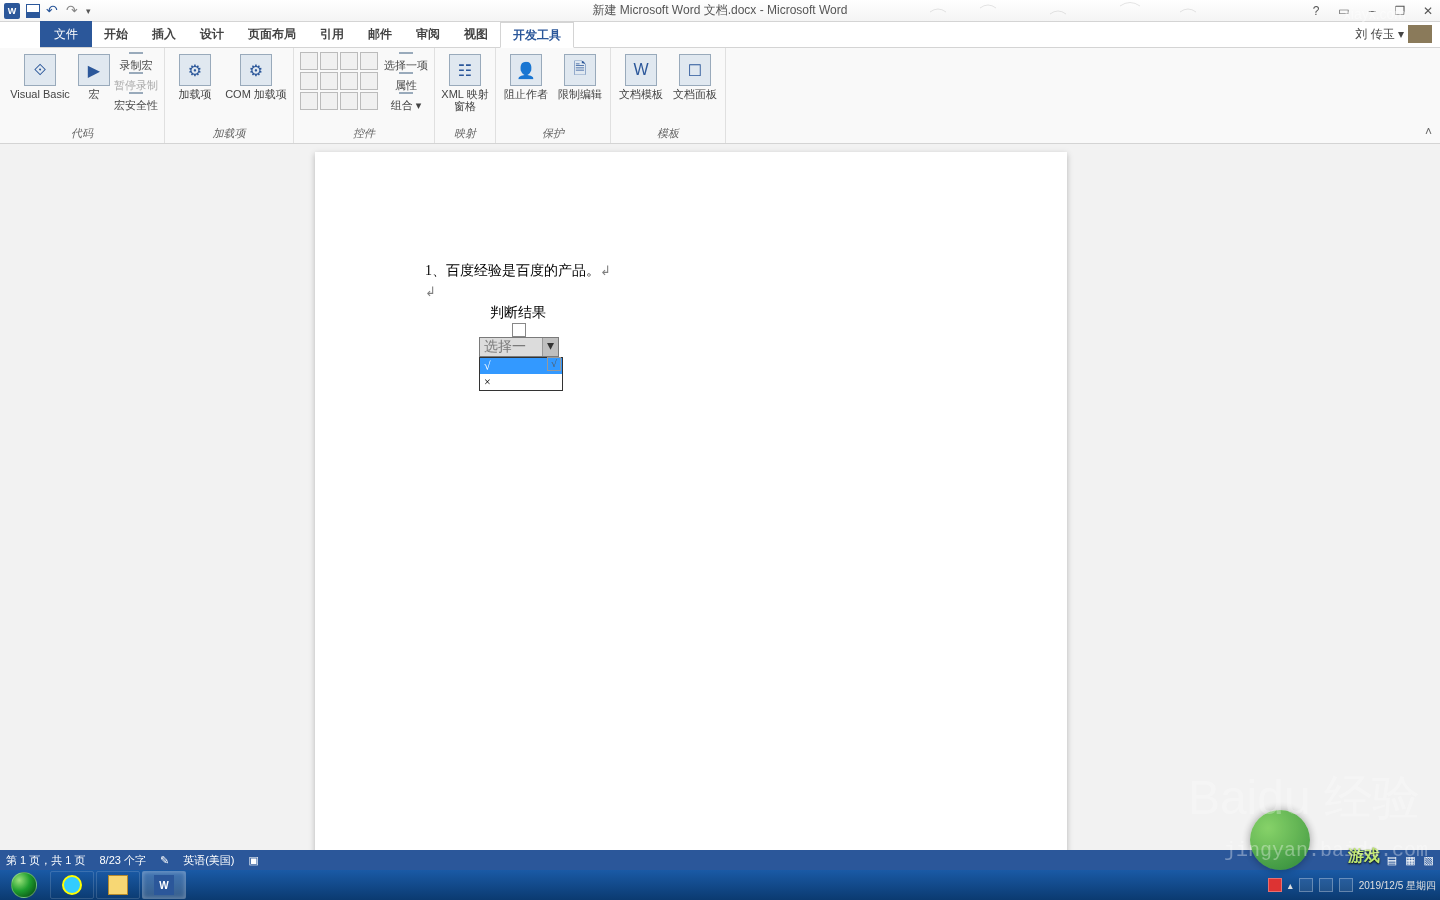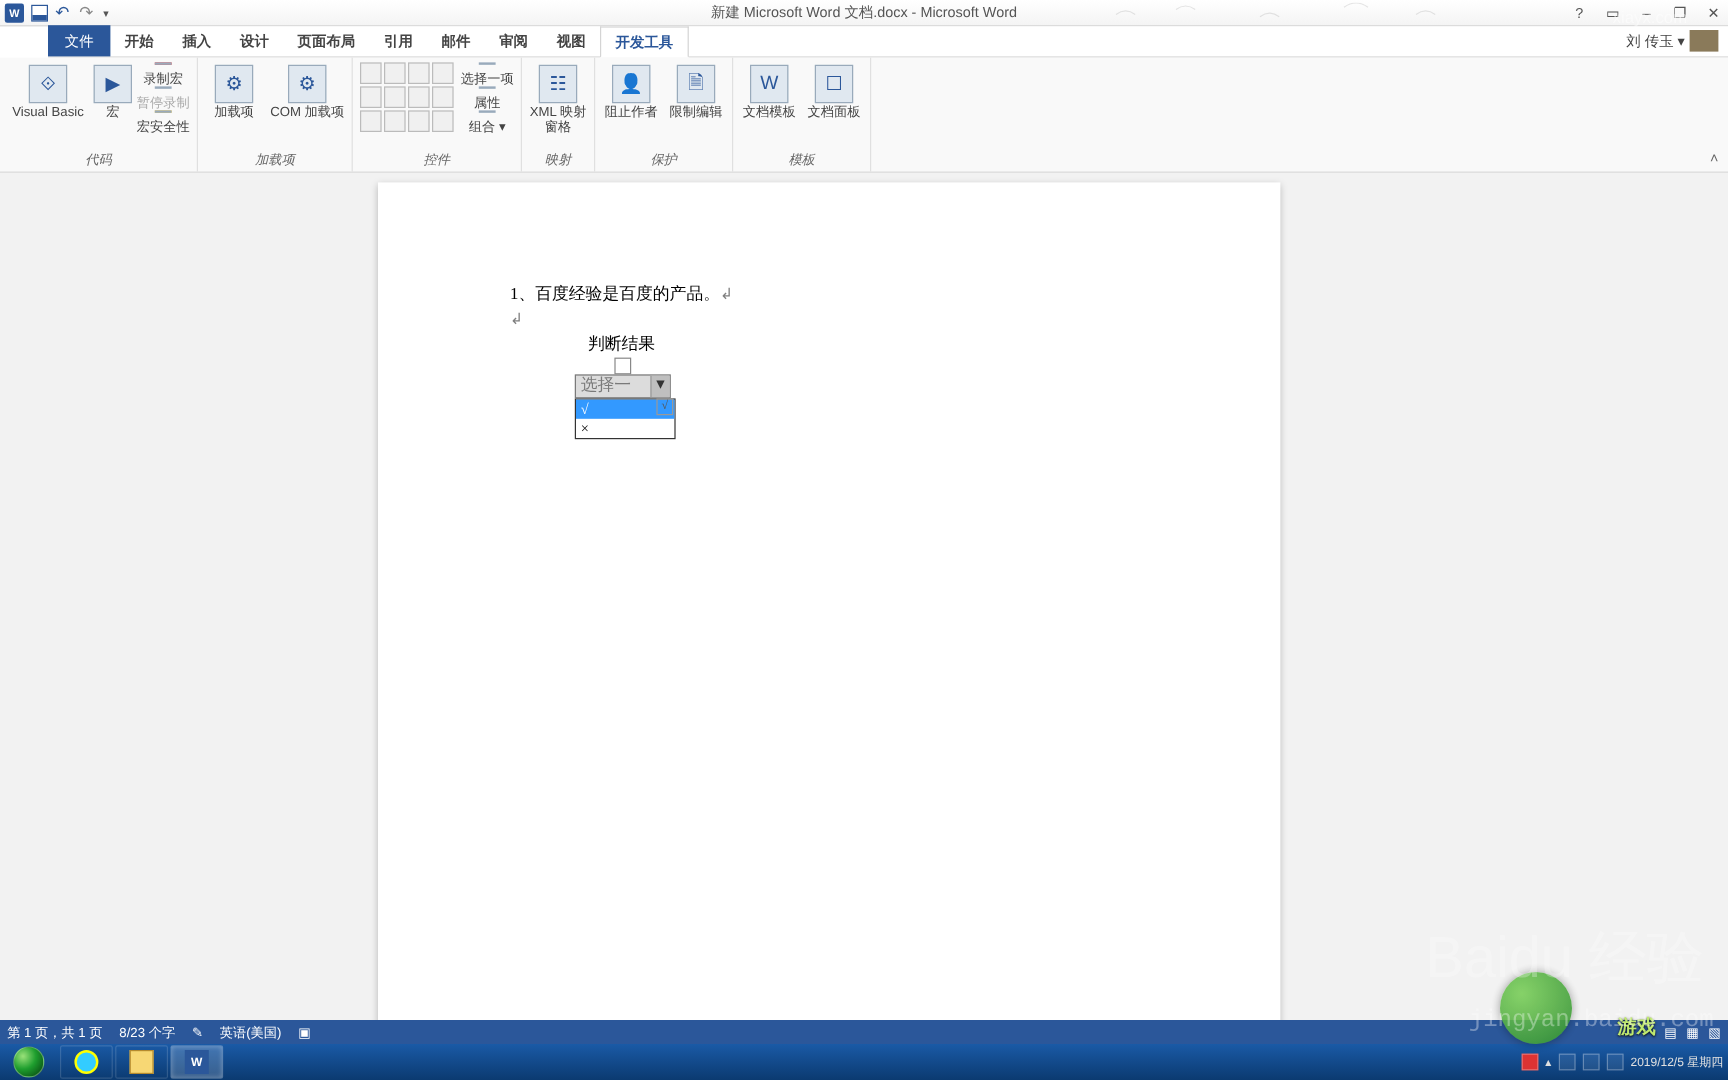--- a/index.html
+++ b/index.html
@@ -38,21 +38,21 @@
 .vstack { display: flex; flex-direction: column; gap: 2px; padding-top: 2px; }
 .smallitem { display: flex; align-items: center; gap: 4px; font-size: 11px; color: #444; height: 18px; flex-direction: column; }
 .smallicon { width: 14px; height: 14px; border: 1px solid #9ab; background: #eef2f7; }
 .grid-controls { display: grid; grid-template-columns: repeat(4,18px); grid-auto-rows: 18px; gap: 2px; padding-top: 2px; }
 .grid-controls div { border: 1px solid #bbb; background: #f0f0f0; }
 .ribbon .collapse-icon { position: absolute; right: 8px; bottom: 4px; color: #666; font-size: 12px; }
 
 
 .workspace { position: absolute; top: 144px; left: 0; right: 0; bottom: 30px; background: #f2f2f2; overflow: hidden; }
 .page { position: absolute; left: 315px; top: 8px; width: 752px; height: 1060px; background: #fff; box-shadow: 0 2px 6px rgba(0,0,0,.25); }
-.doc-content { position: absolute; left: 110px; top: 83px; font-size: 14px; color: #000; font-family: SimSun,"Microsoft YaHei"; line-height: 1.5; }
+.doc-content { position: absolute; left: 110px; top: 108px; font-size: 14px; color: #000; font-family: SimSun,"Microsoft YaHei"; line-height: 1.5; }
 .doc-line { white-space: pre; }
 .para-mark { color: #808080; font-size: 13px; }
 
 
 .judge-row { display: flex; align-items: center; flex-direction: column; }
 .cc-icon { width: 14px; height: 14px; border: 1px solid #888; display: inline-block; margin-left: 2px; }
 .dd-box { position: relative; display: inline-block; border: 1px solid #7a7a7a; background: #dcdcdc; height: 20px; margin-left: 2px; }
 .dd-text { display: inline-block; padding: 0 4px; height: 18px; line-height: 18px; color: #7a7a7a; font-family: SimSun; width: 62px; }
 .dd-btn { display: inline-block; width: 16px; height: 18px; background: #bfbfbf; text-align: center; line-height: 16px; color: #333; border-left: 1px solid #999; vertical-align: top; }
 .dd-list { position: absolute; left: -1px; top: 19px; border: 1px solid #333; background: #fff; width: 84px; }

